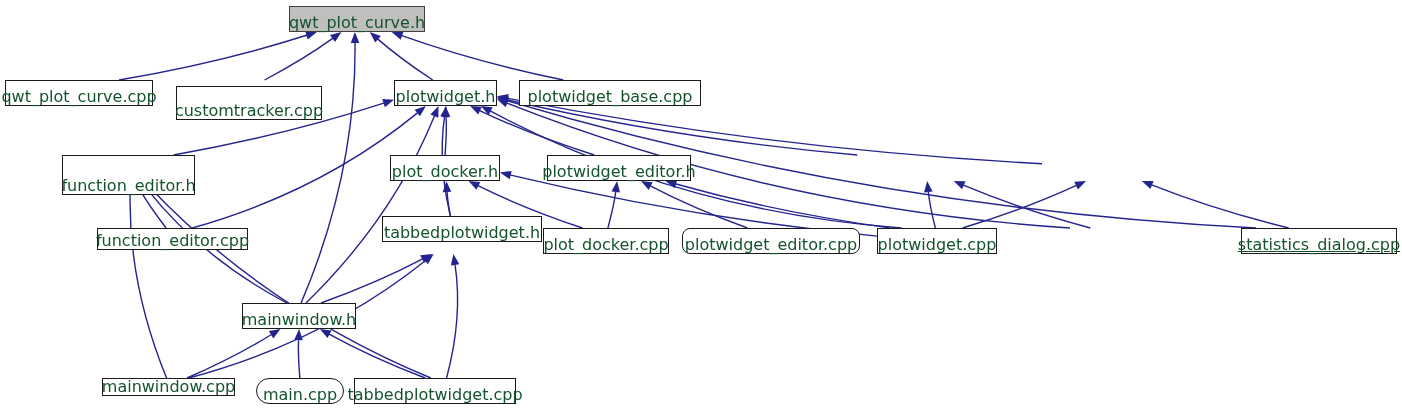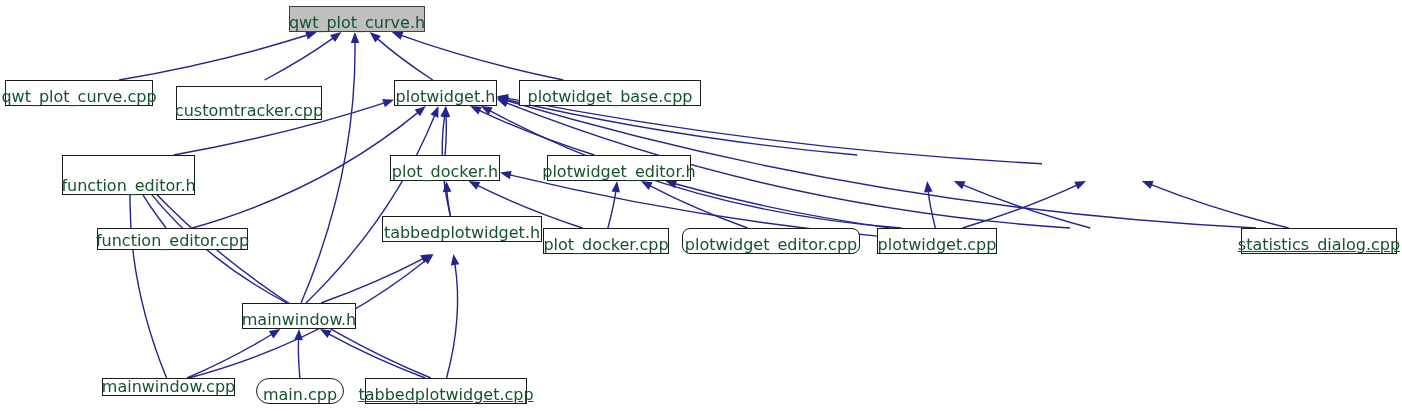--- a/index.html
+++ b/index.html
@@ -135,16 +135,16 @@
     </div>
     <div class="node" style="left: 242px; top: 303px; width: 114px; height: 26px;">
       <span class="lbl">mainwindow.h</span>
     </div>
     <div class="node" style="left: 102px; top: 378px; width: 133px; height: 18px;">
       <span class="lbl">mainwindow.cpp</span>
     </div>
     <div class="node" style="left: 256px; top: 378px; width: 88px; height: 26px; border-radius: 13px;">
       <span class="lbl">main.cpp</span>
     </div>
-    <div class="node" style="left: 365px; top: 378px; width: 162px; height: 26px; text-decoration: underline;">
+    <div class="node" style="left: 354px; top: 378px; width: 162px; height: 26px;">
       <span class="lbl">tabbedplotwidget.cpp</span>
     </div>
   </div>
 
 </body></html>

